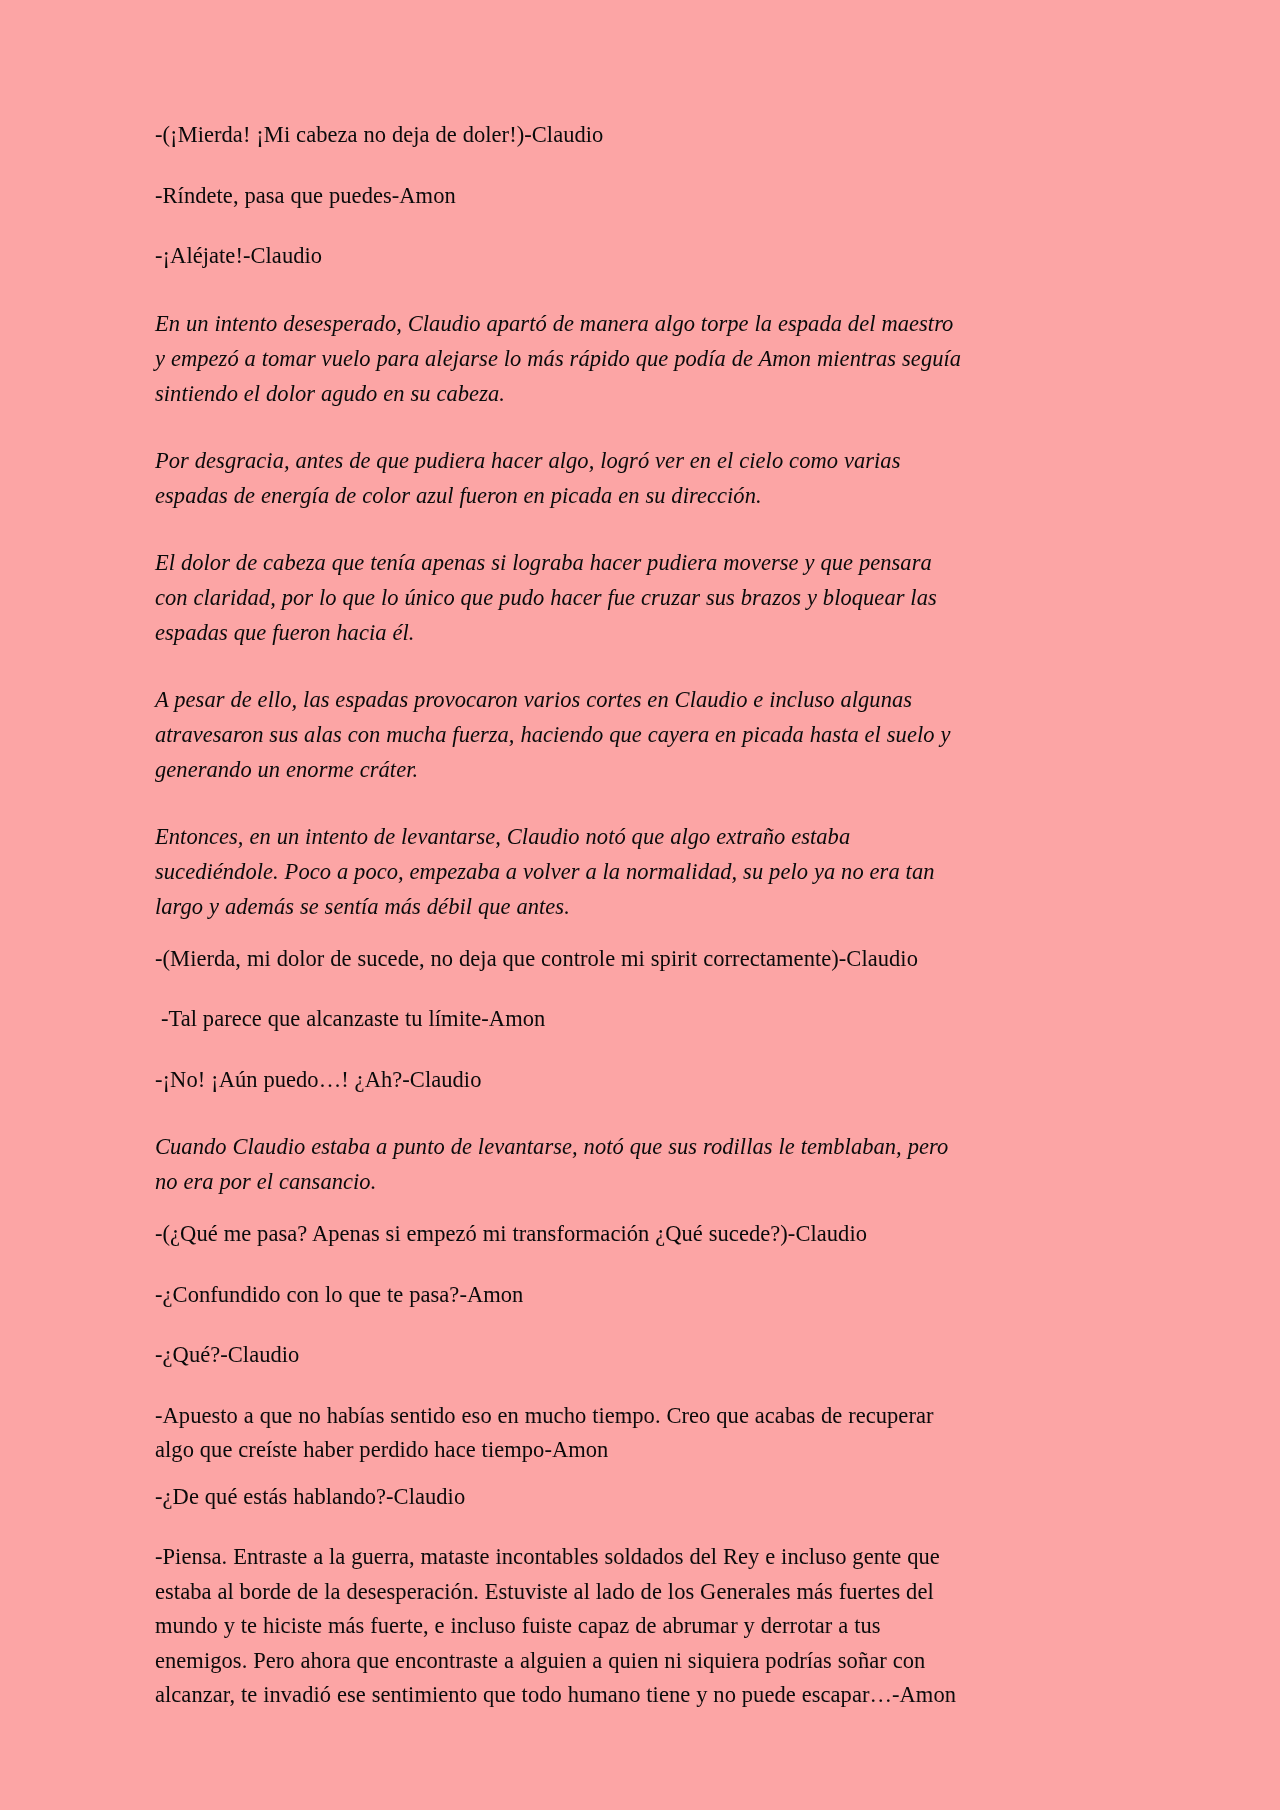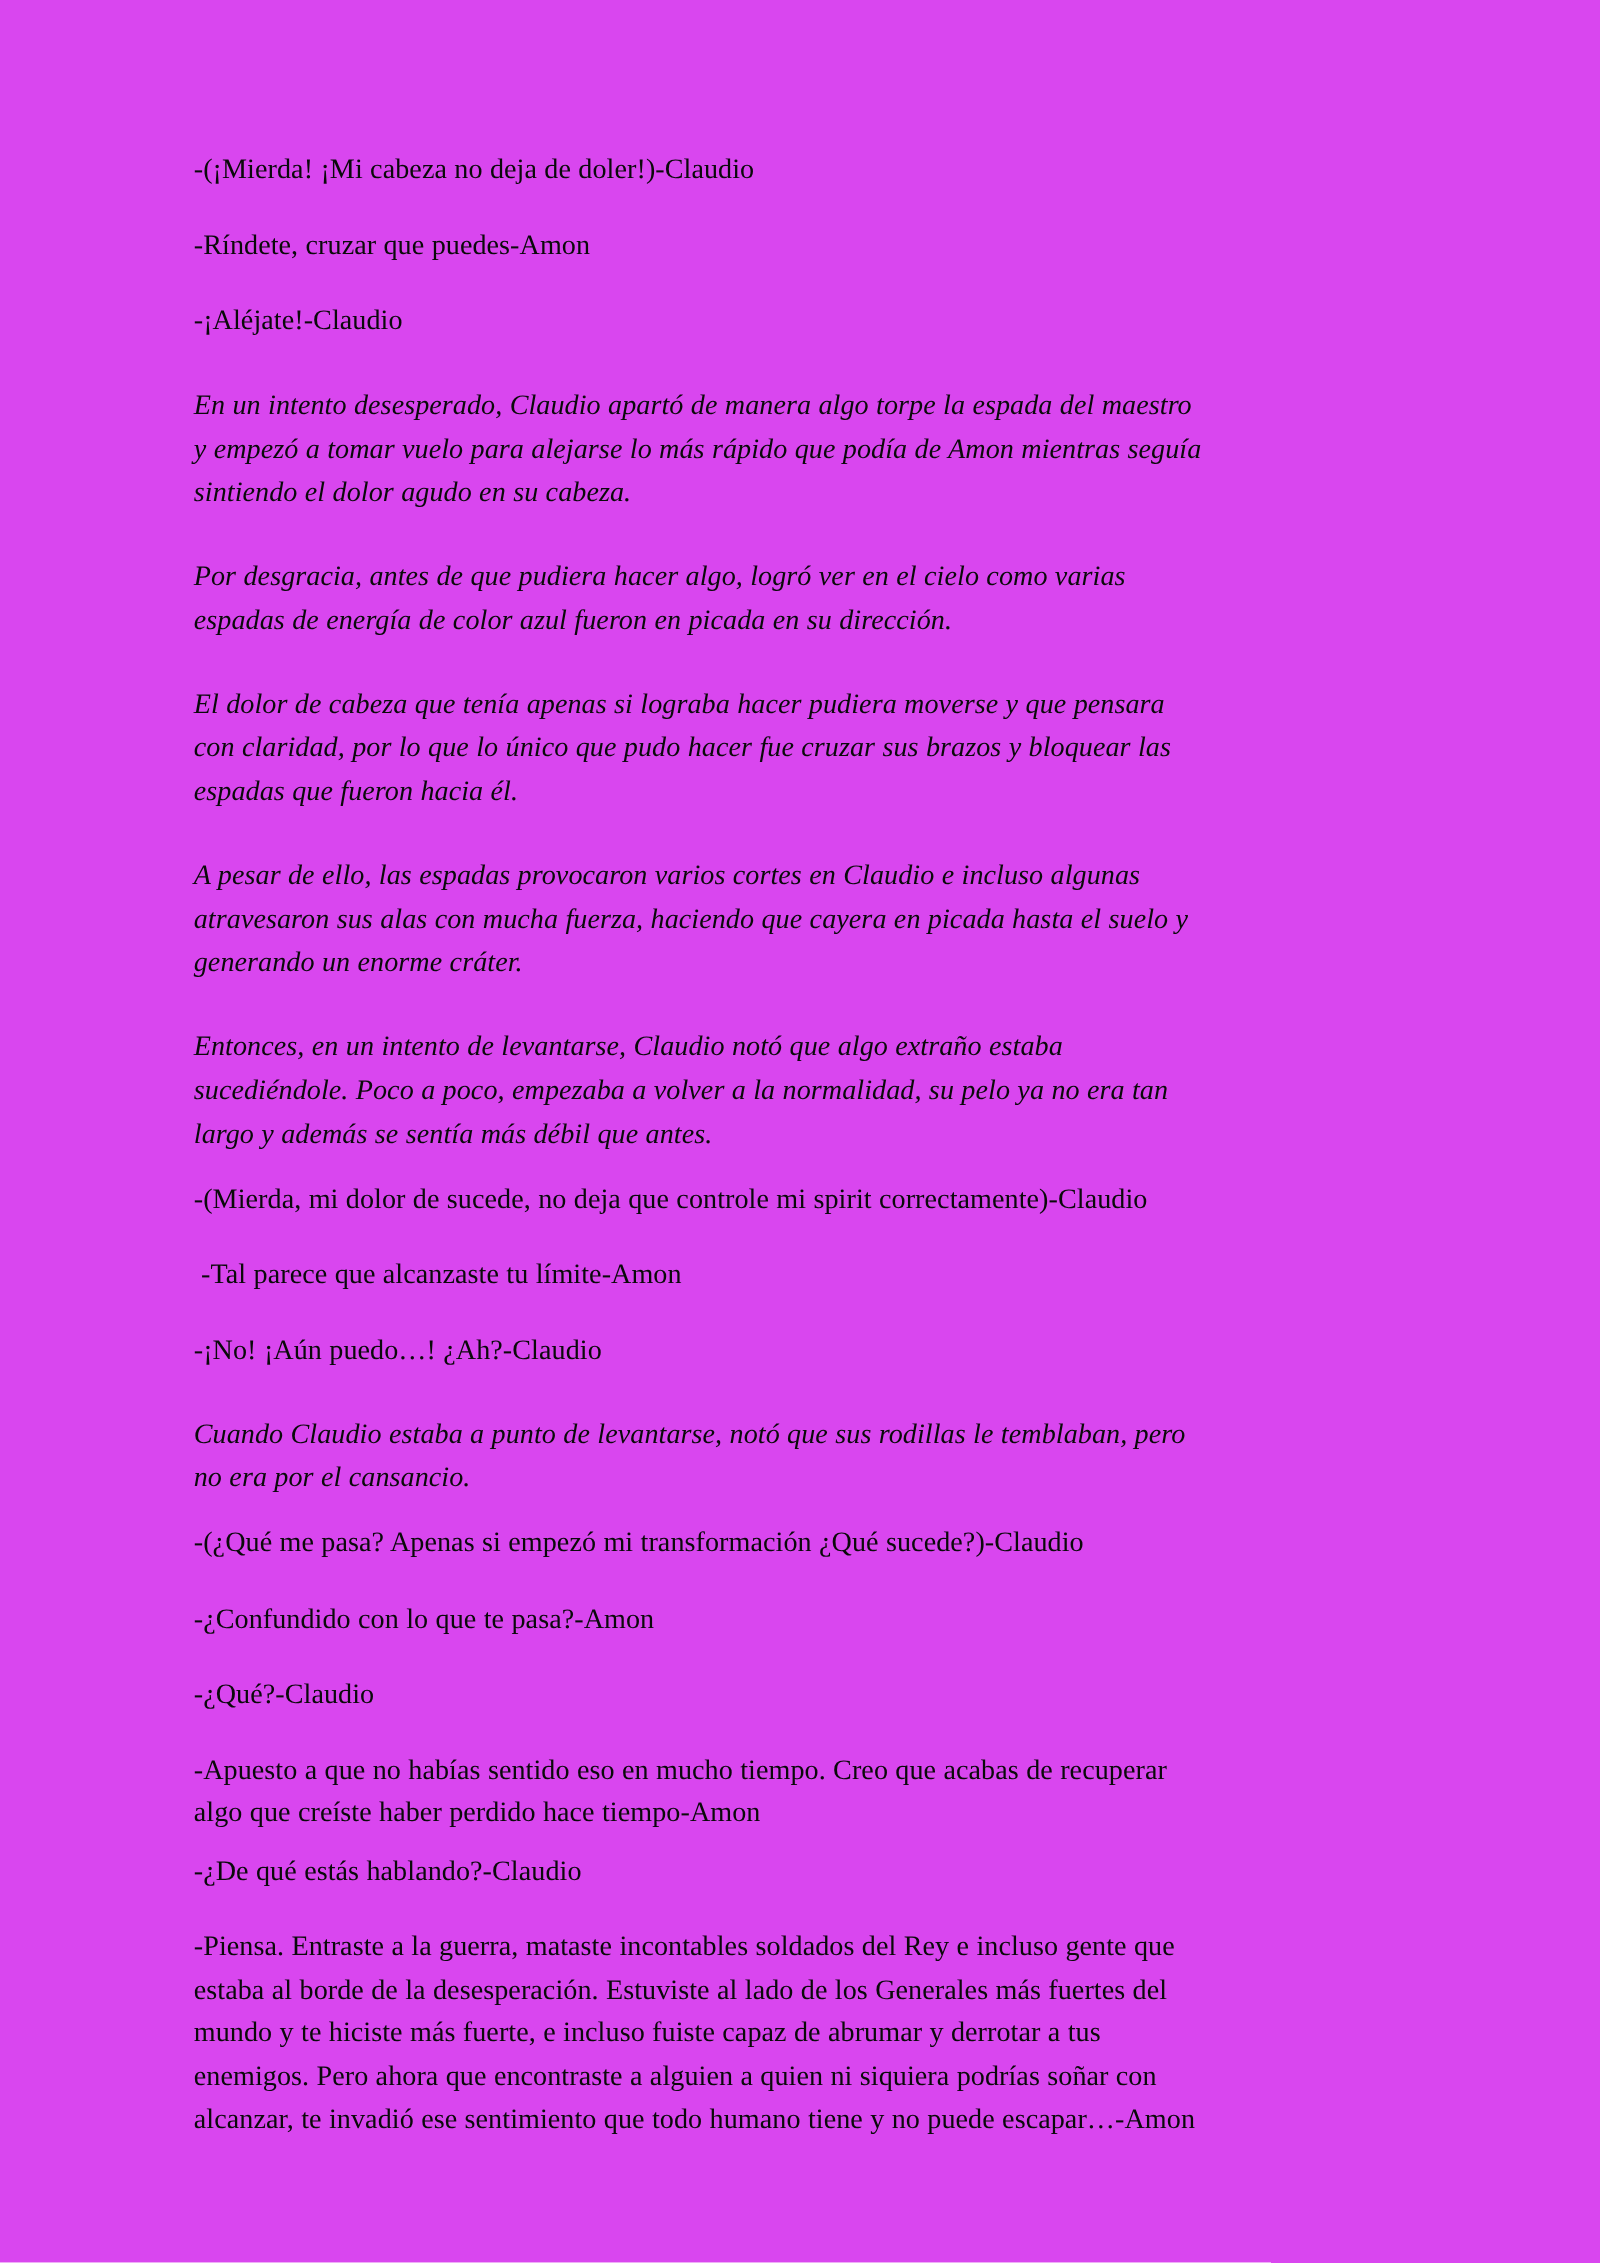--- a/index.html
+++ b/index.html
@@ -10,21 +10,21 @@
   }
   body {
     font-family: "Liberation Serif", "DejaVu Serif", serif;
     color: #000000;
   }
   .page {
     position: relative;
     width: 1280px;
     height: 1810px;
     margin: 0 auto;
-    background: #d946ef;
+    background: #fca5a5;
     overflow: hidden;
     box-sizing: border-box;
   }
   .doc-body {
     position: absolute;
     left: 155px;
     top: 118px;
     width: 807px;
   }
   p.para {
@@ -54,21 +54,21 @@
     margin-bottom: 0;
   }
 </style>
 </head>
 <body>
 
 <div class="page">
   <div class="doc-body">
 
     <p class="para dialogue">-(¡Mierda! ¡Mi cabeza no deja de doler!)-Claudio</p>
-    <p class="para dialogue">-Ríndete, cruzar que puedes-Amon</p>
+    <p class="para dialogue">-Ríndete, pasa que puedes-Amon</p>
     <p class="para dialogue">-¡Aléjate!-Claudio</p>
 
     <p class="para narration">En un intento desesperado, Claudio apartó de manera algo torpe la espada del maestro y empezó a tomar vuelo para alejarse lo más rápido que podía de Amon mientras seguía sintiendo el dolor agudo en su cabeza.</p>
     <p class="para narration">Por desgracia, antes de que pudiera hacer algo, logró ver en el cielo como varias espadas de energía de color azul fueron en picada en su dirección.</p>
     <p class="para narration">El dolor de cabeza que tenía apenas si lograba hacer pudiera moverse y que pensara con claridad, por lo que lo único que pudo hacer fue cruzar sus brazos y bloquear las espadas que fueron hacia él.</p>
     <p class="para narration">A pesar de ello, las espadas provocaron varios cortes en Claudio e incluso algunas atravesaron sus alas con mucha fuerza, haciendo que cayera en picada hasta el suelo y generando un enorme cráter.</p>
     <p class="para narration">Entonces, en un intento de levantarse, Claudio notó que algo extraño estaba sucediéndole. Poco a poco, empezaba a volver a la normalidad, su pelo ya no era tan largo y además se sentía más débil que antes.</p>
 
     <p class="para dialogue">-(Mierda, mi dolor de sucede, no deja que controle mi spirit correctamente)-Claudio</p>
     <p class="para dialogue"> -Tal parece que alcanzaste tu límite-Amon</p>

